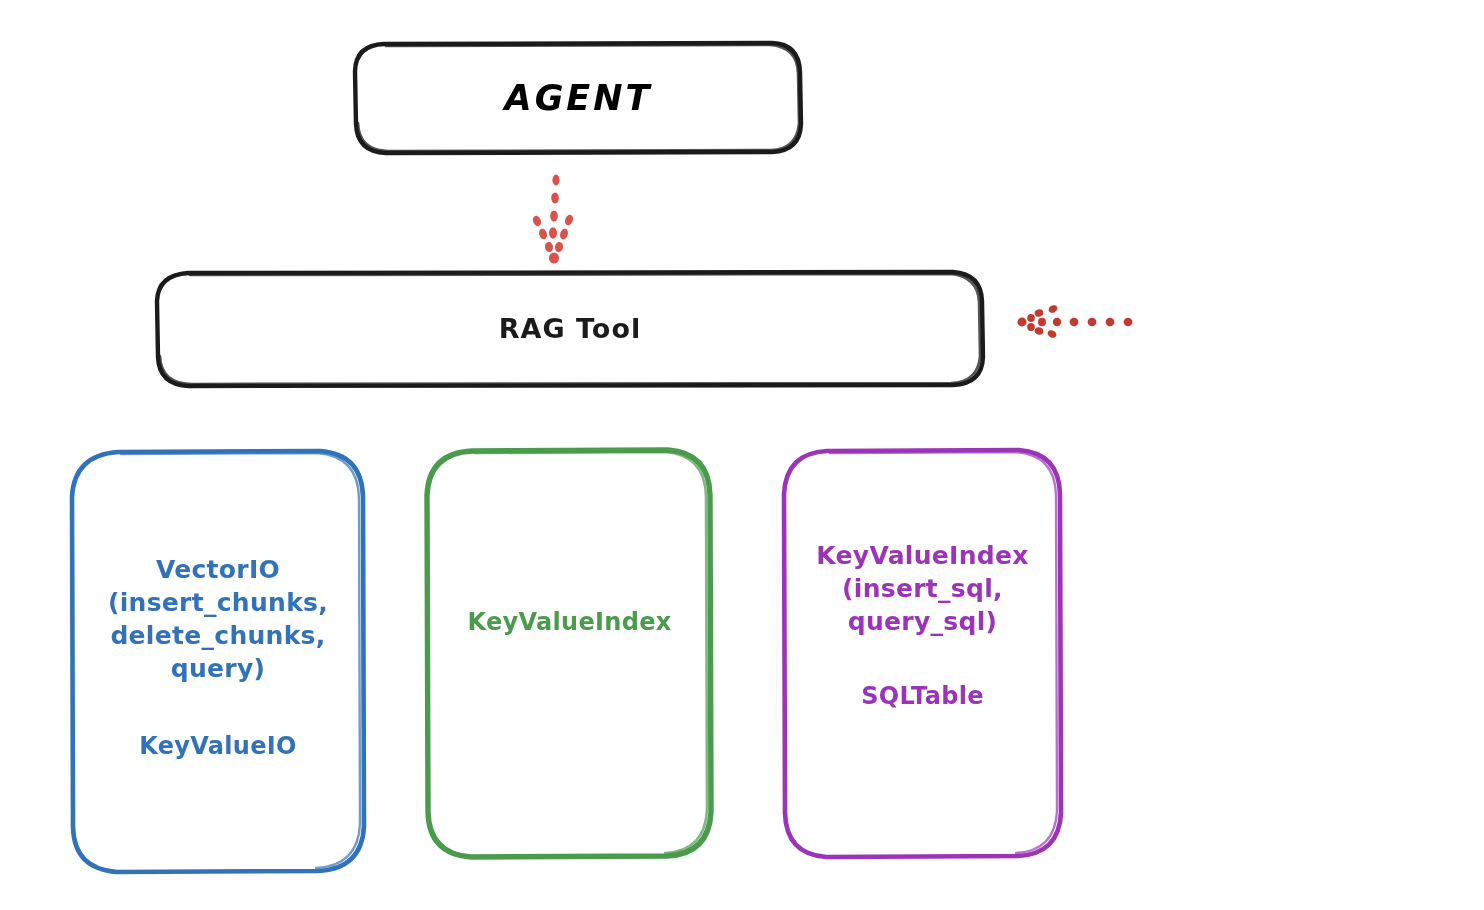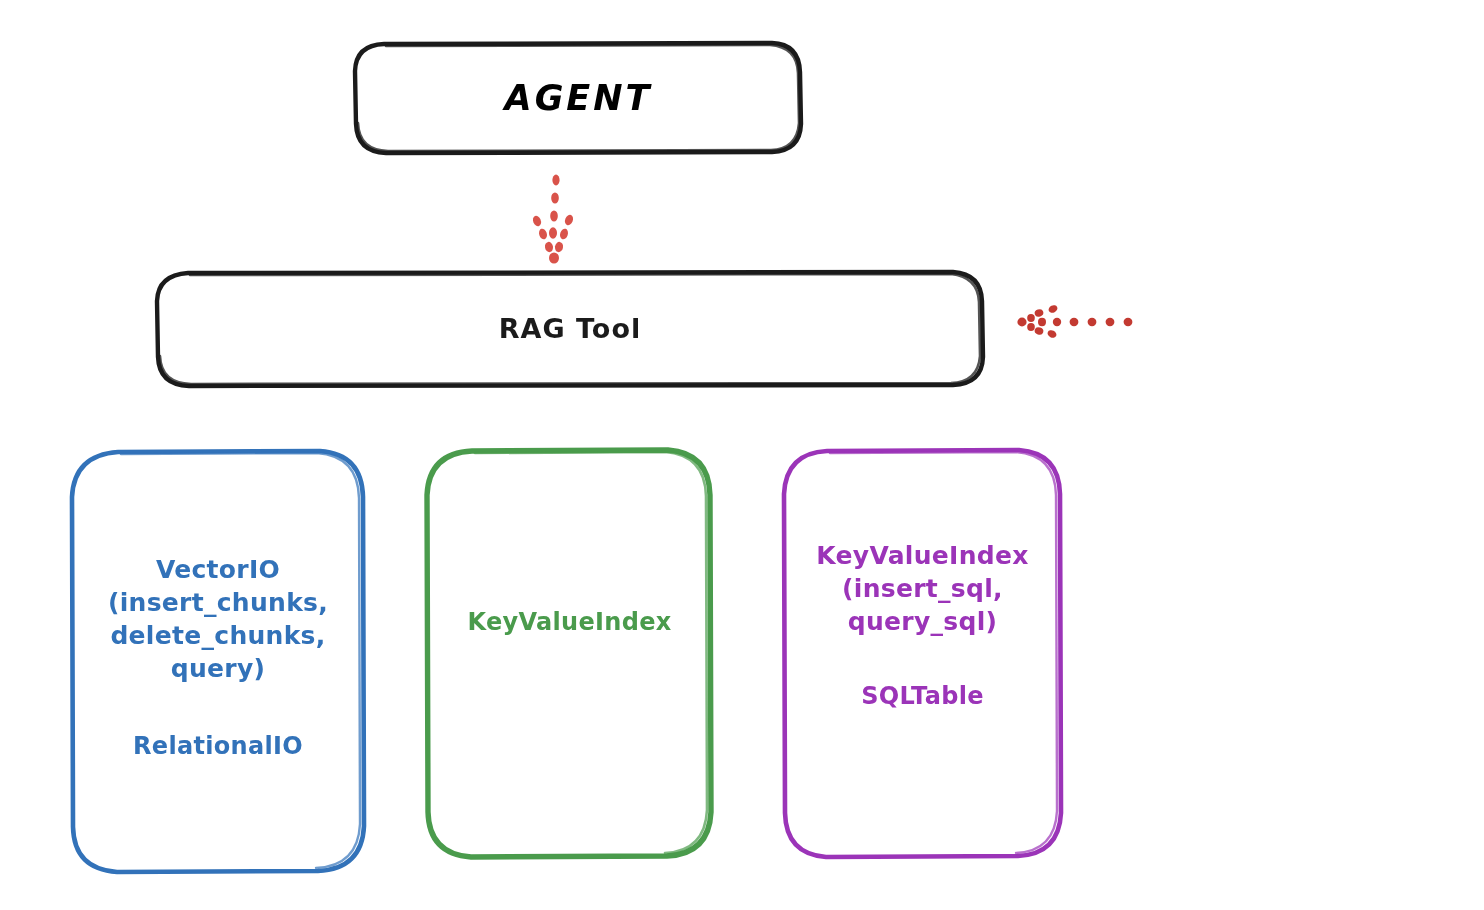--- a/index.html
+++ b/index.html
@@ -220,21 +220,21 @@
 
   <div class="node" id="rag-tool-node">
     <span class="node-label">RAG Tool</span>
   </div>
 
   <div class="provider-card" id="vectorio-card">
     <div class="provider-title">VectorIO
 (insert_chunks,
 delete_chunks,
 query)</div>
-    <div class="provider-index">RelationalIO</div>
+    <div class="provider-index">KeyValueIO</div>
   </div>
 
   <div class="provider-card" id="keyvalueio-card">
     <div class="provider-index">KeyValueIndex</div>
   </div>
 
   <div class="provider-card" id="relationalio-card">
     <div class="provider-title">KeyValueIndex
 (insert_sql,
 query_sql)</div>

